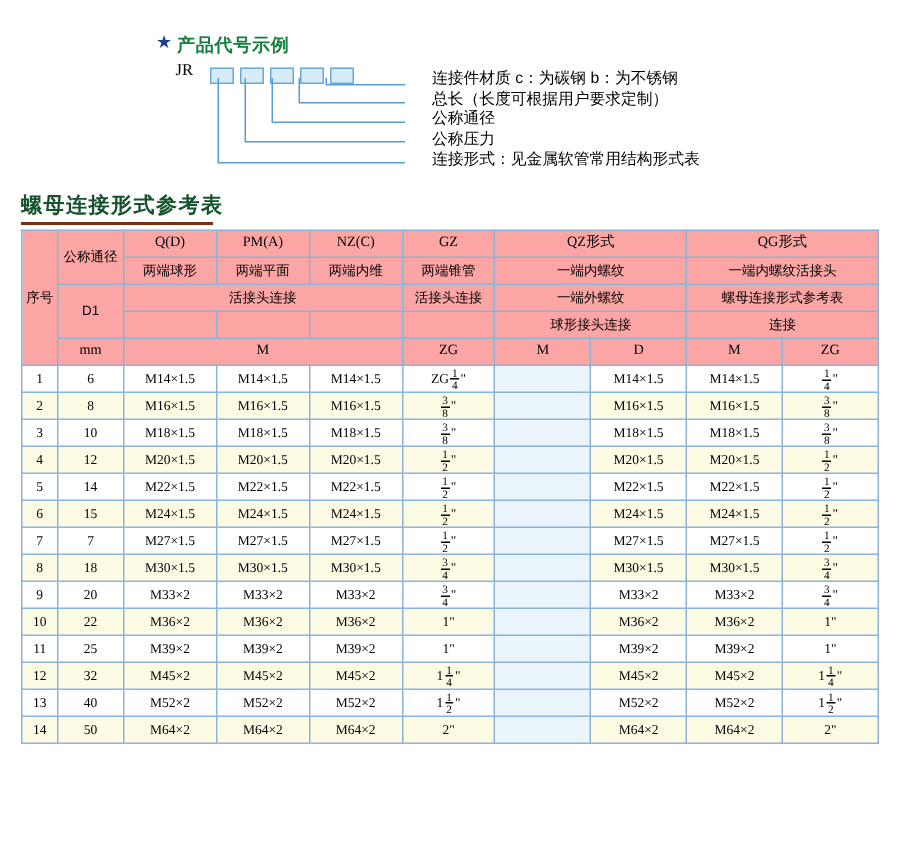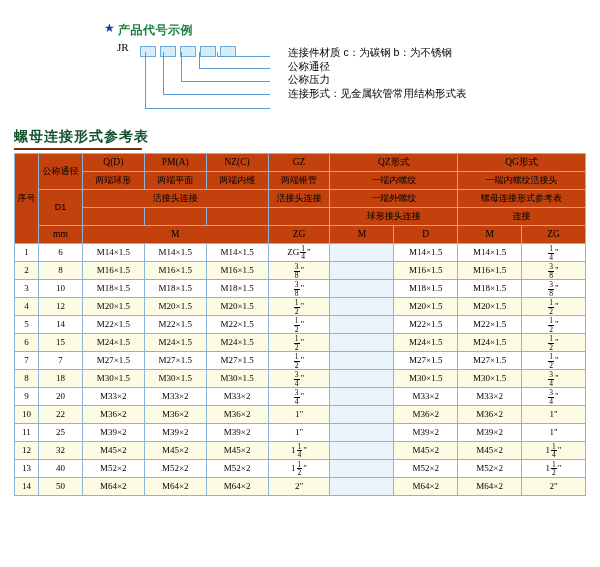--- a/index.html
+++ b/index.html
@@ -64,21 +64,21 @@
     font-family:"Liberation Serif",serif;
   }
   table.main td{
     border:1px solid #8ab4d8;
     text-align:center;
     vertical-align:middle;
     padding:0;
     height:17px;
     line-height:1.05;
   }
-  .hdr{background:#c2410c;font-size:9.5px;}
+  .hdr{background:#fca5a5;font-size:9.5px;}
   .hdr-cn{font-family:"Liberation Sans","DejaVu Sans",sans-serif;font-size:9px;}
   .r-odd{background:#ffffff;}
   .r-even{background:#fdfbe3;}
   .c-blue{background:#eaf4fb;}
   .frac{display:inline-block;font-size:7.5px;line-height:1;vertical-align:-1px;text-align:center;}
   .frac b{display:block;border-bottom:1px solid #000;padding:0 1px;font-weight:normal;}
   .frac i{display:block;font-style:normal;padding:0 1px;}
   .fr-wrap{display:inline-flex;align-items:center;justify-content:center;gap:1px;}
   .whole{font-size:9px;}
   .quote{font-size:9px;}
@@ -104,20 +104,21 @@
   <div class="leader lh" style="left:181px;top:81px;width:89px;"></div>
 
   <div class="leader lv" style="left:199px;top:52px;height:16px;"></div>
   <div class="leader lh" style="left:199px;top:68px;width:71px;"></div>
 
   <div class="leader lv" style="left:217px;top:52px;height:4px;"></div>
   <div class="leader lh" style="left:217px;top:56px;width:53px;"></div>
 
   <div class="legend-items">
     <div>连接件材质  c：为碳钢  b：为不锈钢</div>
+    <div>总长（长度可根据用户要求定制）</div>
     <div>公称通径</div>
     <div>公称压力</div>
     <div>连接形式：见金属软管常用结构形式表</div>
   </div>
 </div>
 
 <div class="sec-title">螺母连接形式参考表</div>
 <div class="sec-underline"></div>
 
 <table class="main">

